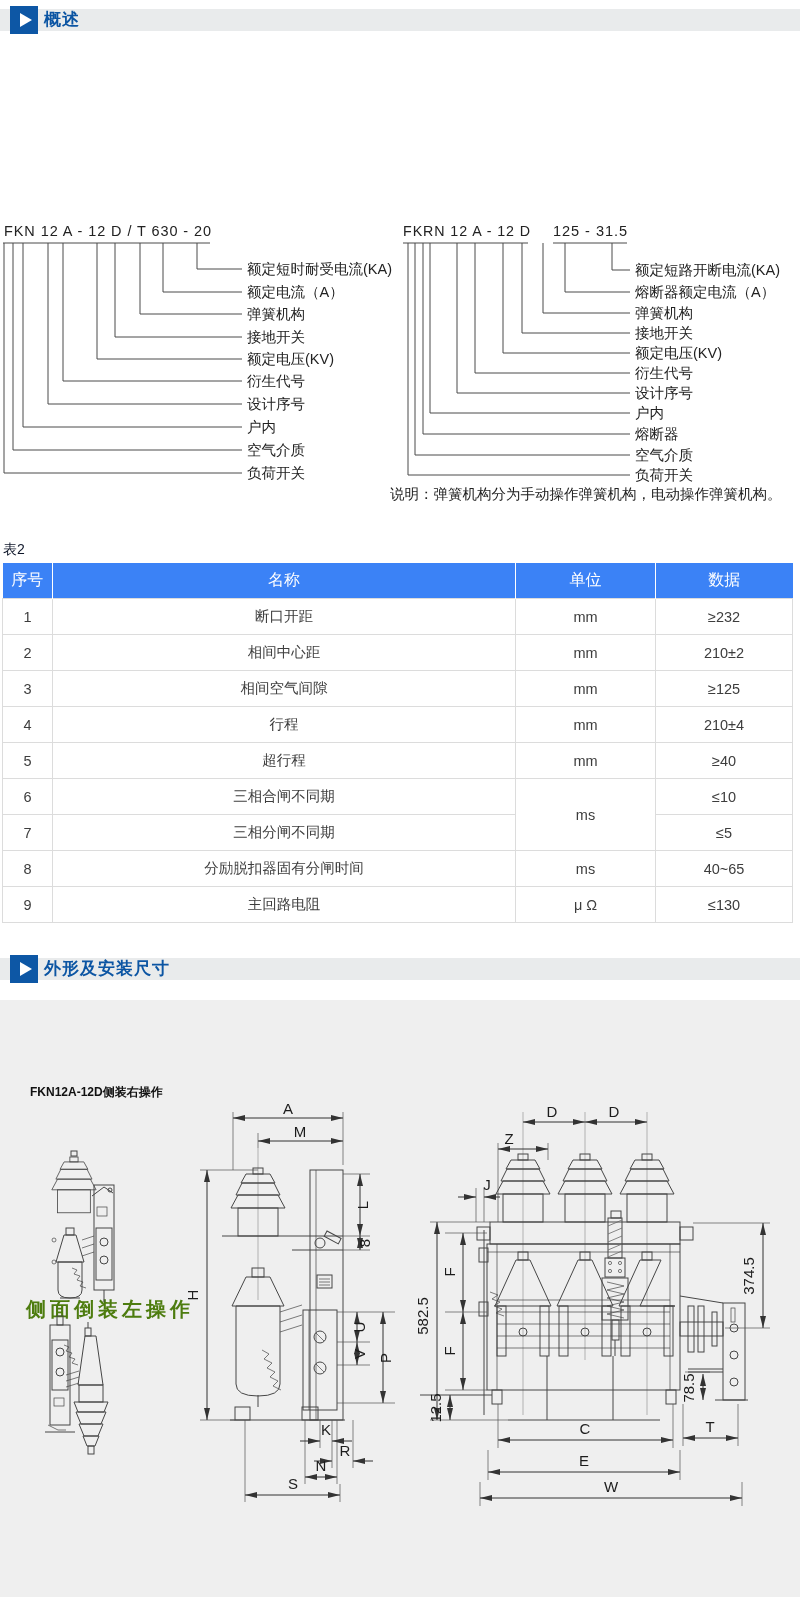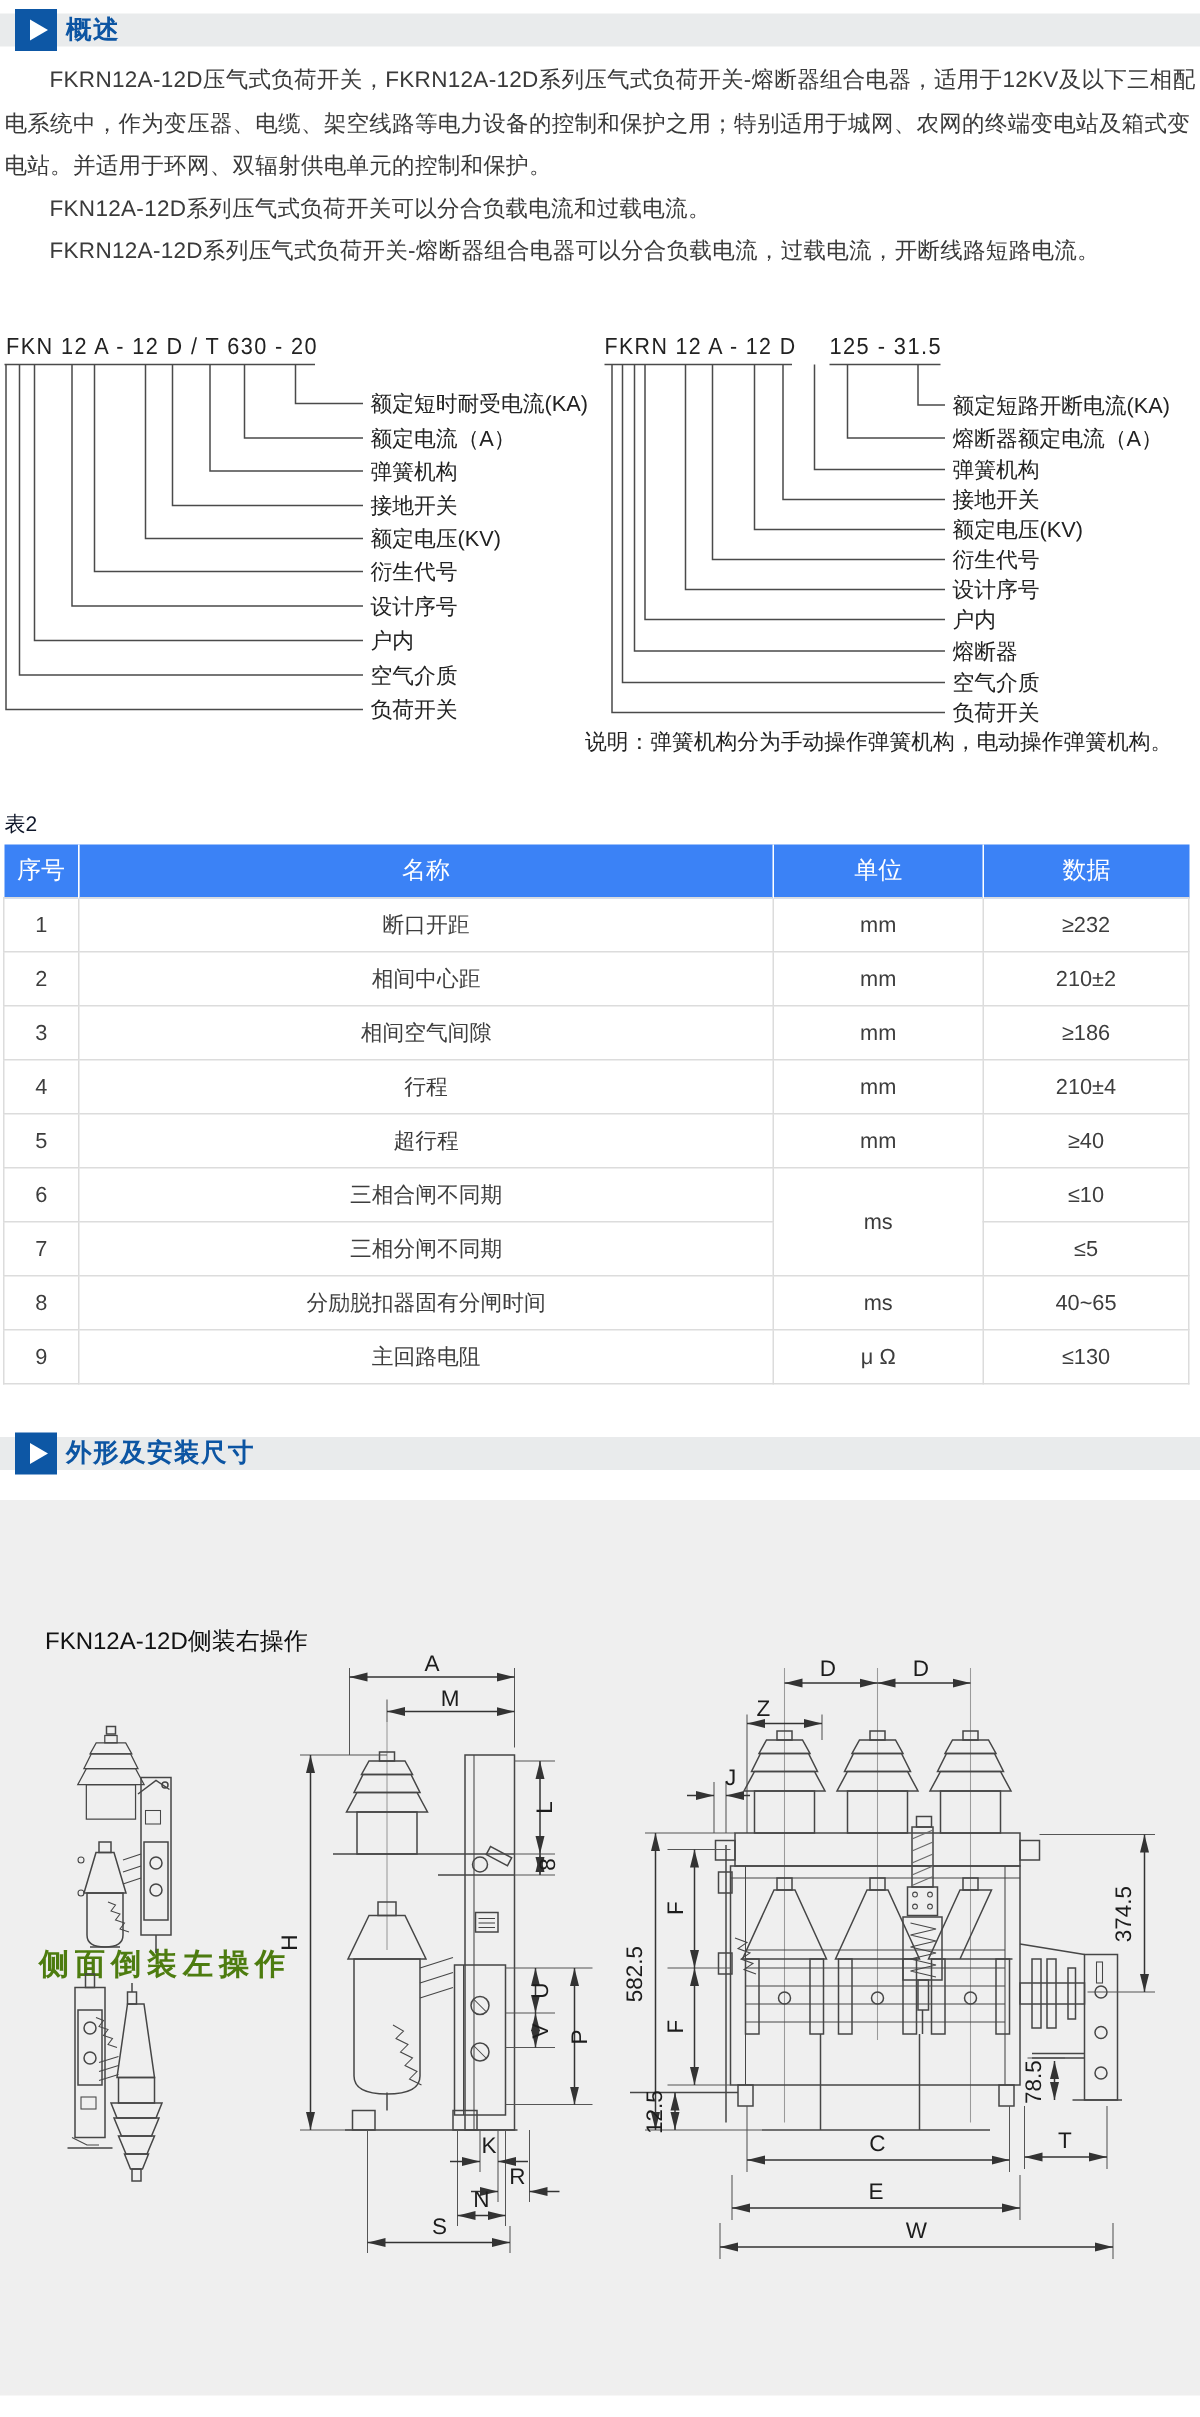--- a/index.html
+++ b/index.html
@@ -15,21 +15,21 @@
   .overview-text{position:absolute;top:40px;left:0;width:794px;padding:0 3px;}
   .overview-text p{margin:0;font-size:15px;line-height:28.5px;text-indent:2em;letter-spacing:0.2px;color:#3a3a3a;}
   
   .tbl-caption{position:absolute;left:3px;top:541px;font-size:14px;color:#0f172a;}
   table.spec{position:absolute;top:563px;left:2px;width:790px;border-collapse:collapse;table-layout:fixed;}
   table.spec th{height:33px;background:#3b82f6;color:#fff;font-weight:normal;font-size:16px;border-right:1px solid #fff;}
   table.spec th:last-child{border-right:none;}
   table.spec td{height:33px;text-align:center;font-size:14.5px;color:#3d3d3d;border:1px solid #dcdcdc;background:#fff;}
   
   .draw-area{position:absolute;top:1000px;left:0;width:800px;height:597px;background:#efefef;}
-  .cap1{position:absolute;left:30px;top:84px;font-size:16px;font-weight:400;color:#111;}
+  .cap1{position:absolute;left:30px;top:84px;font-size:12px;font-weight:700;color:#111;}
   .cap2{position:absolute;left:26px;top:296px;font-size:20px;font-weight:600;color:#4d7c0f;letter-spacing:4px;}
   
   svg{position:absolute;left:0;top:0;}
   .dln{stroke:#4a4a4a;stroke-width:1;fill:none;}
   .ln{stroke:#464646;stroke-width:1;fill:none;}
   .lnt{stroke:#464646;stroke-width:0.7;fill:none;}
   .thin{stroke:#9a9a9a;stroke-width:0.7;fill:none;}
   .hatch{stroke:#6a6a6a;stroke-width:0.8;fill:none;}
   .dim{stroke:#333;stroke-width:1;fill:none;marker-start:url(#ar);marker-end:url(#ar);}
   .dime{stroke:#333;stroke-width:1;fill:none;marker-end:url(#ar);}
@@ -44,25 +44,20 @@
 
 <div class="page">
 
   <div class="bar" style="top:9px">
     <div class="arrow-box">
         <span class="tri"></span>
       </div>
     <h2>概述</h2>
   </div>
 
-  <div class="overview-text">
-    <p>FKRN12A-12D压气式负荷开关，FKRN12A-12D系列压气式负荷开关-熔断器组合电器，适用于12KV及以下三相配电系统中，作为变压器、电缆、架空线路等电力设备的控制和保护之用；特别适用于城网、农网的终端变电站及箱式变电站。并适用于环网、双辐射供电单元的控制和保护。</p>
-    <p>FKN12A-12D系列压气式负荷开关可以分合负载电流和过载电流。</p>
-    <p>FKRN12A-12D系列压气式负荷开关-熔断器组合电器可以分合负载电流，过载电流，开断线路短路电流。</p>
-  </div>
 
 
   <svg style="top:222px" width="800" height="290" viewBox="0 0 800 290">
 
     <g>
       <text class="code" x="4" y="14" textLength="208" lengthAdjust="spacingAndGlyphs">FKN 12 A - 12 D / T 630 - 20</text>
       <line class="dln" x1="3" y1="21" x2="210" y2="21"></line>
       <path class="dln" d="M197 21 V47 H242"></path>
       <path class="dln" d="M163 21 V70 H242"></path>
       <path class="dln" d="M140 21 V92 H242"></path>
@@ -142,21 +137,21 @@
       <tr>
         <td>2</td>
         <td>相间中心距</td>
         <td>mm</td>
         <td>210±2</td>
       </tr>
       <tr>
         <td>3</td>
         <td>相间空气间隙</td>
         <td>mm</td>
-        <td>≥186</td>
+        <td>≥125</td>
       </tr>
       <tr>
         <td>4</td>
         <td>行程</td>
         <td>mm</td>
         <td>210±4</td>
       </tr>
       <tr>
         <td>5</td>
         <td>超行程</td>

